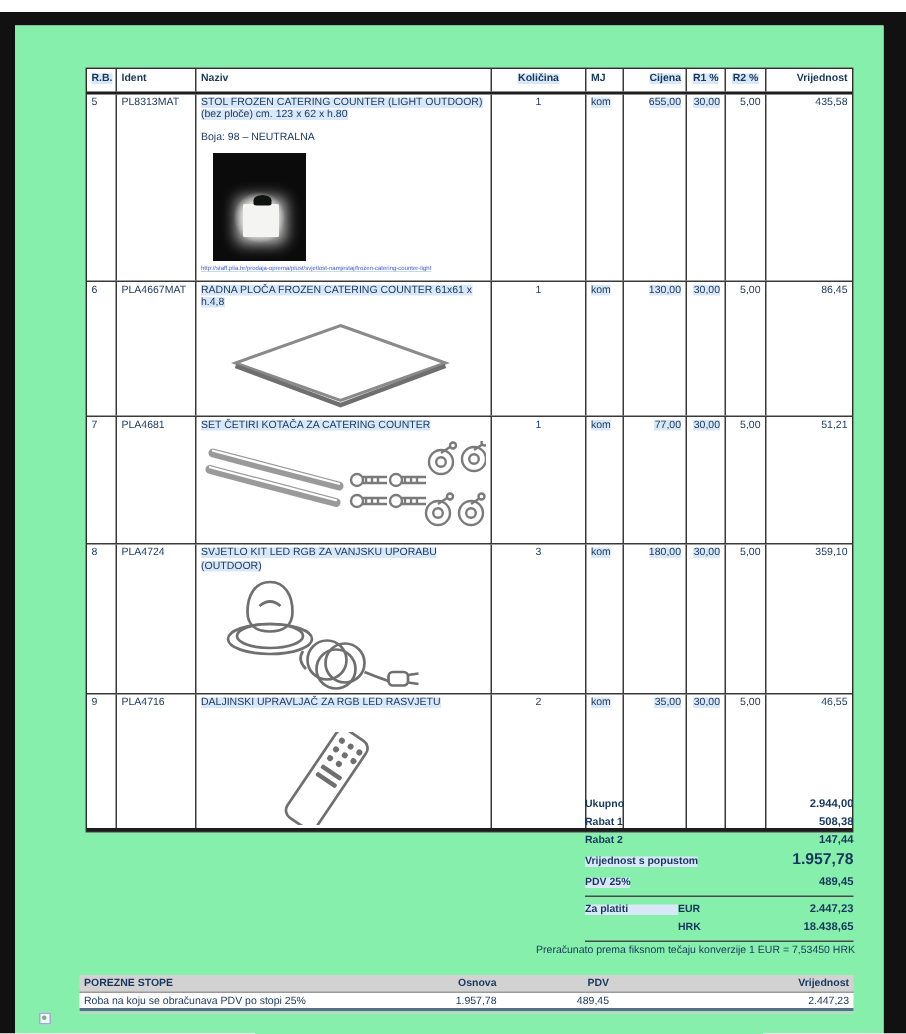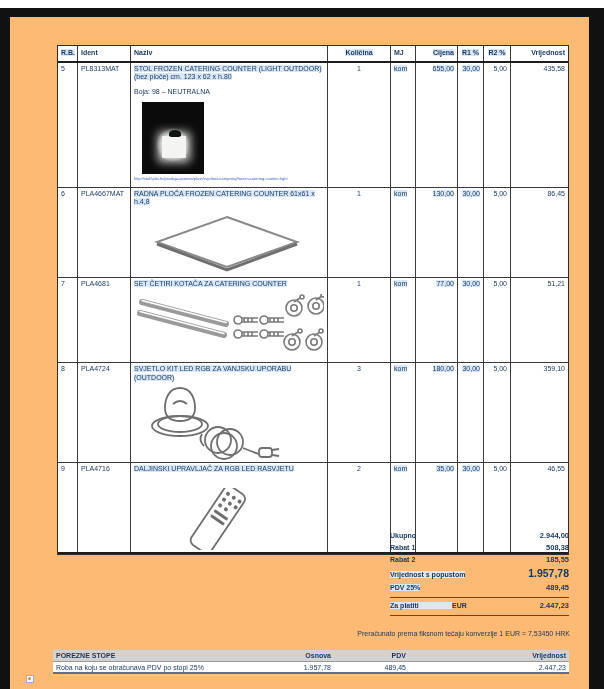--- a/index.html
+++ b/index.html
@@ -2,21 +2,21 @@
 <html><head>
 <meta charset="utf-8">
 <style>
   * { margin:0; padding:0; box-sizing:border-box; }
   html,body { width:604px; height:689px; overflow:hidden; background:#fff;
     font-family:"Liberation Sans","DejaVu Sans",sans-serif; }
   .stage { position:relative; width:604px; height:689px; background:#fff; }
   .band-top   { position:absolute; left:0; top:8px; width:604px; height:9px; background:#111; }
   .band-left  { position:absolute; left:0; top:8px; width:10px; height:681px; background:#111; }
   .band-right { position:absolute; left:589px; top:8px; width:15px; height:681px; background:#111; }
-  .page { position:absolute; left:10px; top:17px; width:579px; height:672px; background:#fdba74; }
+  .page { position:absolute; left:10px; top:17px; width:579px; height:672px; background:#86efac; }
 
   
   .items { position:absolute; left:47px; top:28px; width:512px; border:1px solid #2f2f2f; background:#fff; }
   .trow { display:grid; grid-template-columns:20px 53px 197px 63px 25px 42px 26px 27px 57px;
           border-bottom:1px solid #3a3a3a; }
   .trow:last-child { border-bottom:2px solid #1d1d1d; }
   .thead { border-bottom:2px solid #1d1d1d; }
   .cell { border-right:1px solid #3a3a3a; padding:2px 3px; color:#17365d; font-size:7px;
           line-height:8.5px; overflow:hidden; }
   .cell:last-child { border-right:none; }
@@ -274,35 +274,40 @@
       <div class="tot-row">
         <span class="tot-label">Ukupno</span>
         <span class="tot-val">2.944,00</span>
       </div>
       <div class="tot-row">
         <span class="tot-label">Rabat 1</span>
         <span class="tot-val">508,38</span>
       </div>
       <div class="tot-row">
         <span class="tot-label">Rabat 2</span>
-        <span class="tot-val">185,55</span>
+        <span class="tot-val">147,44</span>
       </div>
       <div class="tot-row big">
         <span class="tot-label hl">Vrijednost s popustom</span>
         <span class="tot-val big">1.957,78</span>
       </div>
       <div class="tot-row">
         <span class="tot-label hl">PDV 25%</span>
         <span class="tot-val">489,45</span>
       </div>
       <div class="tot-line"></div>
       <div class="pay-row">
         <span class="pay-label hl">Za platiti</span>
         <span class="pay-cur">EUR</span>
         <span class="pay-val">2.447,23</span>
+      </div>
+      <div class="pay-row">
+        <span class="pay-label"></span>
+        <span class="pay-cur">HRK</span>
+        <span class="pay-val">18.438,65</span>
       </div>
       <div class="tot-line"></div>
     </div>
 
     <div class="conv-note">Preračunato prema fiksnom tečaju konverzije 1 EUR = 7,53450 HRK</div>
 
     <div class="tax">
       <div class="tax-head">
         <span>POREZNE STOPE</span>
         <span>Osnova</span>

